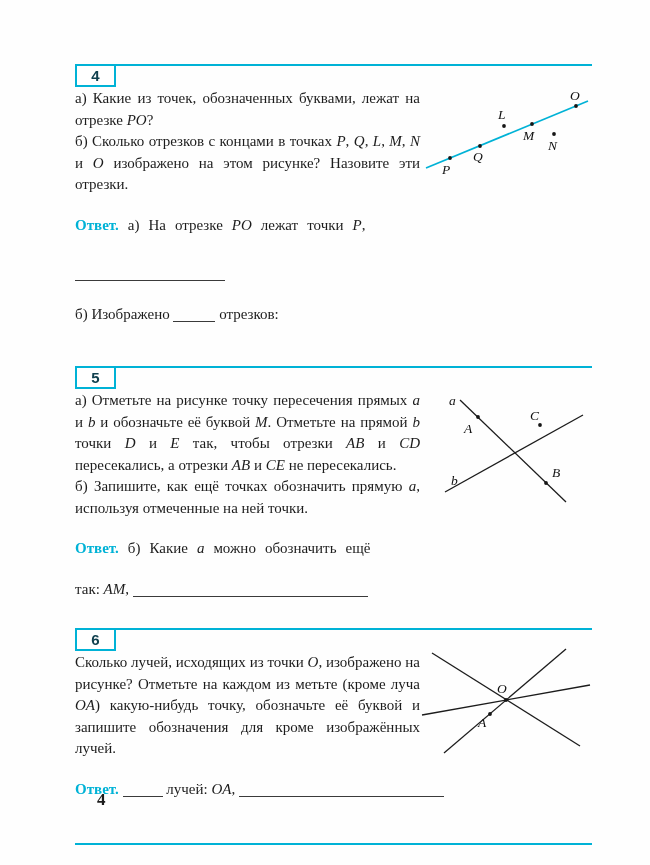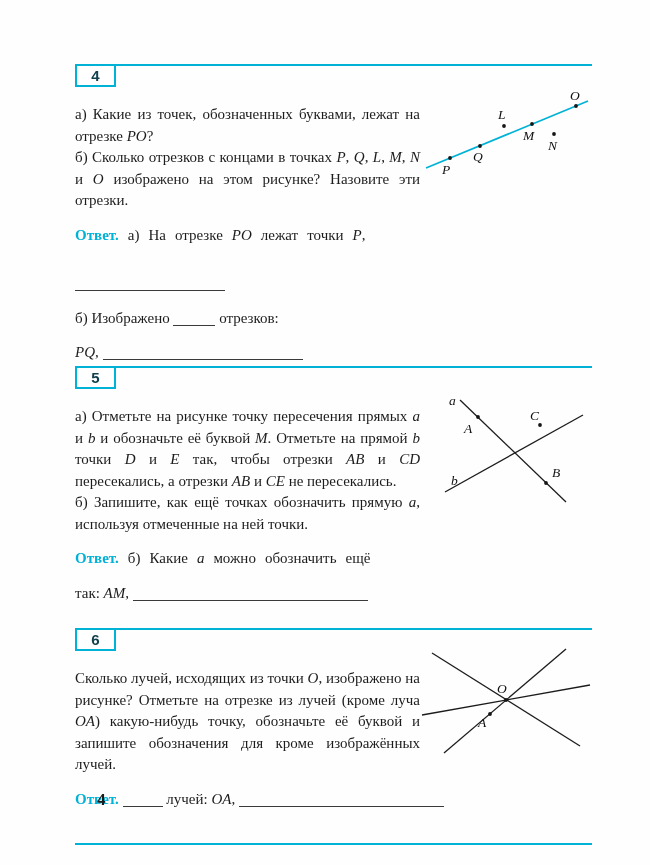--- a/index.html
+++ b/index.html
@@ -15,27 +15,27 @@
   .ex6 { top:628px; }
 
   .ex-header { position:relative; border-top:2.5px solid var(--accent); height:24px; }
   .ex-num { position:absolute; left:0; top:-2.5px; width:41px; height:23px;
             border:2.5px solid var(--accent); background:#ffffff;
             display:flex; align-items:center; justify-content:center;
             font-family:"Liberation Sans", sans-serif; font-weight:bold;
             font-size:15px; color:#11414f; }
 
   .ex-body { display:flex; }
-  .ex-text { flex:0 0 345px;margin-top:16px; }
+  .ex-text { flex:0 0 345px; }
   .ex-figure { flex:0 0 172px; display:flex; justify-content:flex-end; align-items:flex-start; padding-top:2px; }
   .ex6 .ex-figure { margin-top:-6px; }
   .ex-figure svg { display:block; }
 
   .para { margin:0; font-size:15px; line-height:21.5px; text-align:justify; hyphens:manual; }
-  .ans { margin-top:13px; }
+  .ans { margin-top:19px; }
   .mt-lg { margin-top:27px; }
   .mt-sm { }
   .spread { word-spacing:0.35em; }
 
   .run-b { font-weight:bold; color:var(--accent); }
   .run-v { font-style:italic; }
   .blank { display:inline-block; height:15px; border-bottom:1.2px solid #3a3a3a; vertical-align:-3px; }
 
   .fig-label { font-family:"Liberation Serif", serif; font-style:italic; font-size:13.5px; fill:#111; }
 
@@ -72,21 +72,20 @@
             <circle cx="134" cy="44" r="1.9" fill="#161616"></circle>
             <text x="128" y="60" class="fig-label">N</text>
             <circle cx="156" cy="16" r="1.9" fill="#161616"></circle>
             <text x="150" y="10" class="fig-label">O</text>
           </svg>
         </div>
     </div>
     <p class="para ans spread"><span class="run-b">Ответ.</span><span class="run-t"> а) На отрезке </span><span class="run-v">PO</span><span class="run-t"> лежат точки </span><span class="run-v">P</span><span class="run-t">,</span></p>
     <p class="para ans mt-lg"><span class="blank" style="width: 150px;"></span></p>
     <p class="para ans"><span class="run-t">б) Изображено </span><span class="blank" style="width: 42px;"></span><span class="run-t"> отрезков:</span></p>
-    <p class="para ans"><span class="run-v">PQ</span><span class="run-t">, </span><span class="blank" style="width: 200px;"></span></p>
   </section>
 
   <section class="exercise ex5">
     <div class="ex-header">
       <div class="ex-num">
         <span>5</span>
       </div>
     </div>
     <div class="ex-body">
       <div class="ex-text">
@@ -113,21 +112,21 @@
   </section>
 
   <section class="exercise ex6">
     <div class="ex-header">
       <div class="ex-num">
         <span>6</span>
       </div>
     </div>
     <div class="ex-body">
       <div class="ex-text">
-        <p class="para"><span class="run-t">Сколько лучей, исходящих из точки </span><span class="run-v">O</span><span class="run-t">, изо­бражено на рисунке? Отметьте на отрезке из лучей (кроме луча </span><span class="run-v">OA</span><span class="run-t">) какую-нибудь точку, обозначьте её буквой и запишите обозначения для кроме изображённых лучей.</span></p>
+        <p class="para"><span class="run-t">Сколько лучей, исходящих из точки </span><span class="run-v">O</span><span class="run-t">, изо­бражено на рисунке? Отметьте на каждом из метьте (кроме луча </span><span class="run-v">OA</span><span class="run-t">) какую-нибудь точку, обозначьте её буквой и запишите обозначения для кроме изображённых лучей.</span></p>
       </div>
       <div class="ex-figure">
           <svg width="172" height="112" viewBox="0 0 172 112">
             <line x1="12" y1="5" x2="160" y2="98" stroke="#1c1c1c" stroke-width="1.3"></line>
             <line x1="2" y1="67" x2="170" y2="37" stroke="#1c1c1c" stroke-width="1.3"></line>
             <line x1="24" y1="105" x2="146" y2="1" stroke="#1c1c1c" stroke-width="1.3"></line>
             <circle cx="86" cy="52" r="1.9" fill="#161616"></circle>
             <text x="77" y="45" class="fig-label">O</text>
             <circle cx="70" cy="66" r="1.9" fill="#161616"></circle>
             <text x="58" y="79" class="fig-label">A</text>

